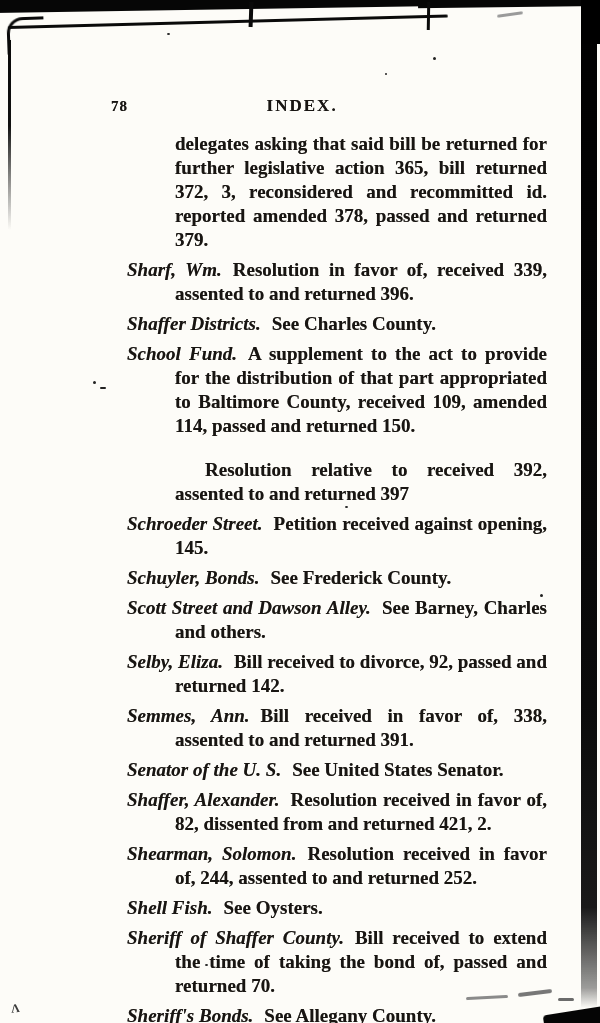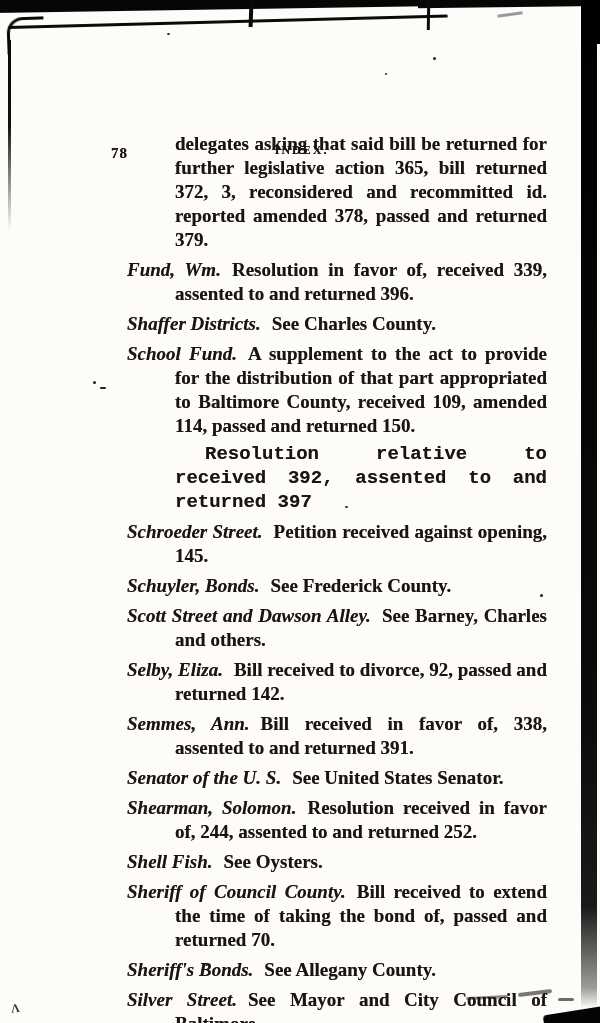--- a/index.html
+++ b/index.html
@@ -64,43 +64,43 @@
   .sp1 { left: 433px; top: 57px; width: 3px; height: 3px; }
   .sp2 { left: 167px; top: 33px; width: 3px; height: 2px; }
   .sp3 { left: 385px; top: 73px; width: 2px; height: 2px; }
   .sp4 { left: 93px; top: 381px; width: 3px; height: 3px; }
   .sp5 { left: 100px; top: 387px; width: 6px; height: 2px; border-radius: 1px; }
   .sp6 { left: 345px; top: 506px; width: 3px; height: 2px; }
   .sp7 { left: 540px; top: 594px; width: 3px; height: 3px; }
   .sp8 { left: 205px; top: 964px; width: 3px; height: 2px; }
 
   
-  .pageheader { position: absolute; top: 96px; left: 0; width: 600px; height: 24px; margin-top: 47px; }
+  .pageheader { position: absolute; top: 96px; left: 0; width: 600px; height: 24px; }
   .page-number {
     position: absolute; left: 111px; top: 2px;
     font-size: 15px; font-weight: bold; letter-spacing: 1px;
     text-shadow: 0 0 0.5px rgba(0,0,0,0.6);
   }
   .page-title {
     position: absolute; left: 50%; transform: translateX(-47%);
-    font-size: 12px; font-weight: bold; letter-spacing: 2px;
+    font-size: 17px; font-weight: bold; letter-spacing: 2px;
     text-shadow: 0 0 0.5px rgba(0,0,0,0.6);
   }
 
   
   .content {
     position: absolute; left: 127px; top: 132px; width: 420px;
     font-size: 19px; line-height: 24px; font-weight: bold;
     text-align: justify;
     text-shadow: 0 0 0.6px rgba(20,16,10,0.55);
   }
   .entry { padding-left: 48px; text-indent: -48px; margin-bottom: 6px; }
   .entry.continuation { padding-left: 48px; text-indent: 0; }
   .term { font-style: italic; padding-right: 11px; }
-  .subpara { text-indent: 30px; margin-top: 4px; font-family: Liberation Mono, monospace; }
+  .subpara { text-indent: 30px; margin-top: 20px; }
 </style>
 </head>
 <body>
 
 <div class="sheet">
 
   <div class="artifact top-band"></div>
   <div class="artifact top-band-right"></div>
   <div class="artifact top-inner-line"></div>
   <div class="artifact top-left-curve"></div>
@@ -129,21 +129,21 @@
     <span class="page-title">INDEX.</span>
   </div>
 
   <div class="content">
 
     <div class="entry continuation">
       <span>delegates asking that said bill be returned for further legislative action 365, bill returned 372, 3, reconsidered and recommitted id. reported amended 378, passed and returned 379.</span>
     </div>
 
     <div class="entry">
-      <span class="term">Fund, Wm.</span><span>Resolution in favor of, received 339, assented to and returned 396.</span>
+      <span class="term">Sharf, Wm.</span><span>Resolution in favor of, received 339, assented to and returned 396.</span>
     </div>
 
     <div class="entry">
       <span class="term">Shaffer Districts.</span><span>See Charles County.</span>
     </div>
 
     <div class="entry">
       <span class="term">School Fund.</span><span>A supplement to the act to provide for the distribution of that part appropriated to Baltimore County, received 109, amended 114, passed and returned 150.</span>
       <div class="subpara">Resolution relative to received 392, assented to and returned 397</div>
     </div>
@@ -165,32 +165,35 @@
     </div>
 
     <div class="entry">
       <span class="term">Semmes, Ann.</span><span>Bill received in favor of, 338, assented to and returned 391.</span>
     </div>
 
     <div class="entry">
       <span class="term">Senator of the U. S.</span><span>See United States Senator.</span>
     </div>
 
+    <div class="entry">
+      <span class="term">Shaffer, Alexander.</span><span>Resolution received in favor of, 82, dissented from and returned 421, 2.</span>
+    </div>
 
 
     <div class="entry">
       <span class="term">Shearman, Solomon.</span><span>Resolution received in favor of, 244, assented to and returned 252.</span>
     </div>
 
     <div class="entry">
       <span class="term">Shell Fish.</span><span>See Oysters.</span>
     </div>
 
     <div class="entry">
-      <span class="term">Sheriff of Council County.</span><span>Bill received to extend the time of taking the bond of, passed and returned 70.</span>
+      <span class="term">Sheriff of Shaffer County.</span><span>Bill received to extend the time of taking the bond of, passed and returned 70.</span>
     </div>
 
     <div class="entry">
       <span class="term">Sheriff's Bonds.</span><span>See Allegany County.</span>
     </div>
 
 
     <div class="entry">
       <span class="term">Silver Street.</span><span>See Mayor and City Council of Baltimore.</span>
     </div>

